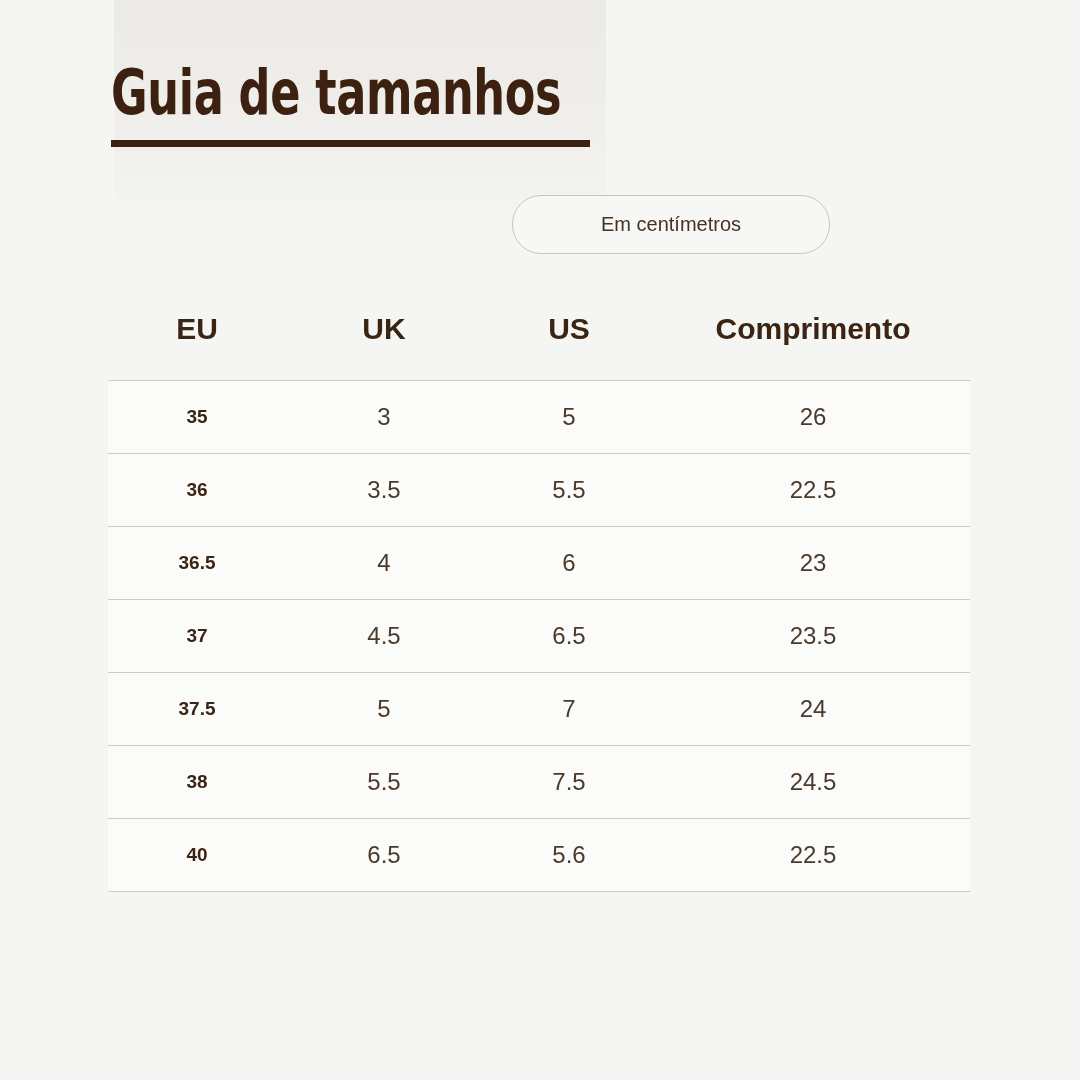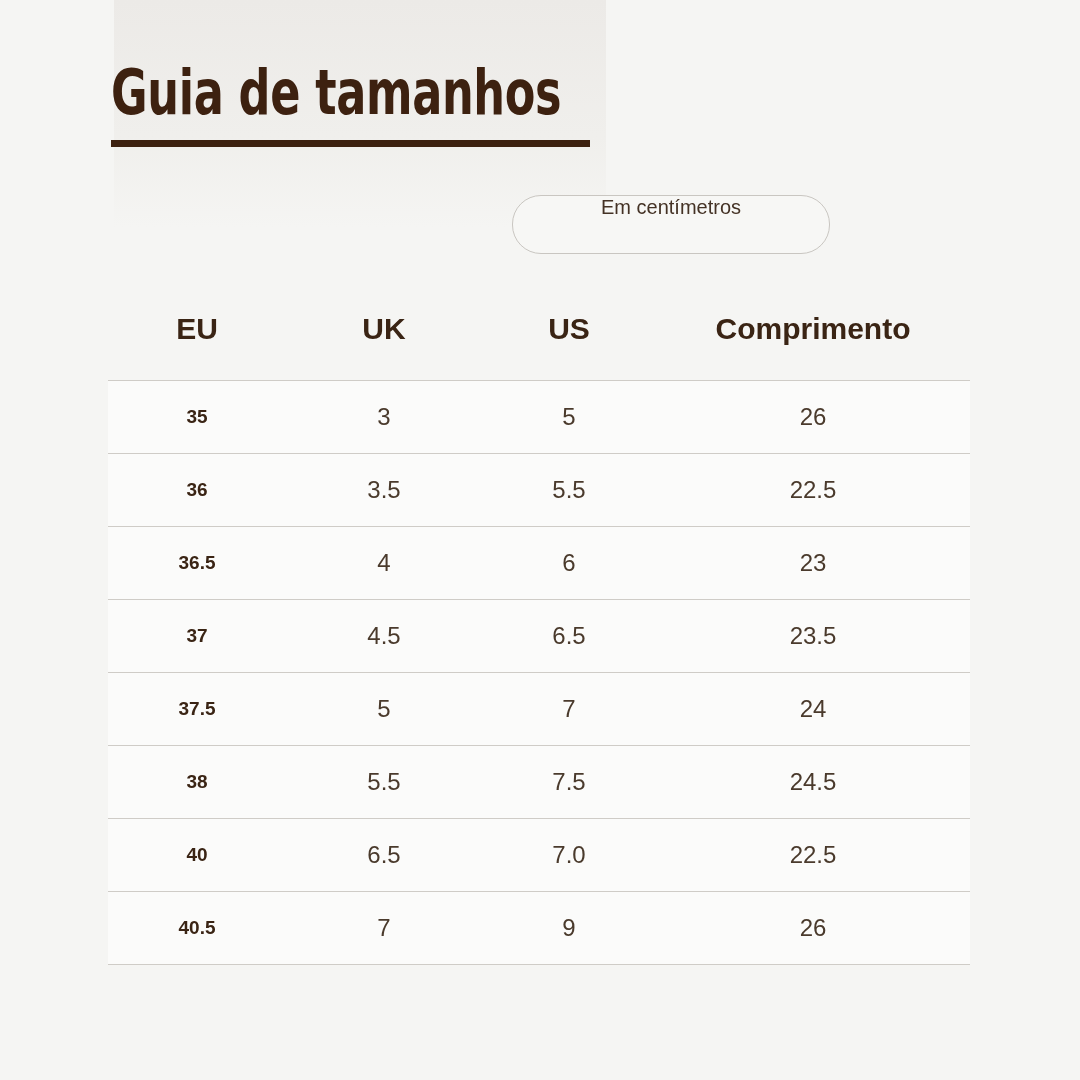--- a/index.html
+++ b/index.html
@@ -64,21 +64,21 @@
   .pill {
     position: absolute;
     right: 106px;
     top: 195px;
     width: 316px;
     height: 57px;
     border: 1px solid #c9c6c1;
     border-radius: 29px;
     background: #f7f7f5;
     display: flex;
-    align-items: flex-start;
+    align-items: center;
     justify-content: center;
     font-size: 20px;
     color: #443225;
   }
 
   .table-area {
     position: absolute;
     left: 108px;
     top: 312px;
     width: 862px;
@@ -188,26 +188,20 @@
         </tr>
         <tr class="row">
           <td>38</td>
           <td>5.5</td>
           <td>7.5</td>
           <td>24.5</td>
         </tr>
         <tr class="row">
           <td>40</td>
           <td>6.5</td>
-          <td>7.0</td>
+          <td>5.6</td>
           <td>22.5</td>
-        </tr>
-        <tr class="row">
-          <td>40.5</td>
-          <td>7</td>
-          <td>9</td>
-          <td>26</td>
         </tr>
       </tbody>
     </table>
   </div>
 
 </div>
 
 </body></html>

